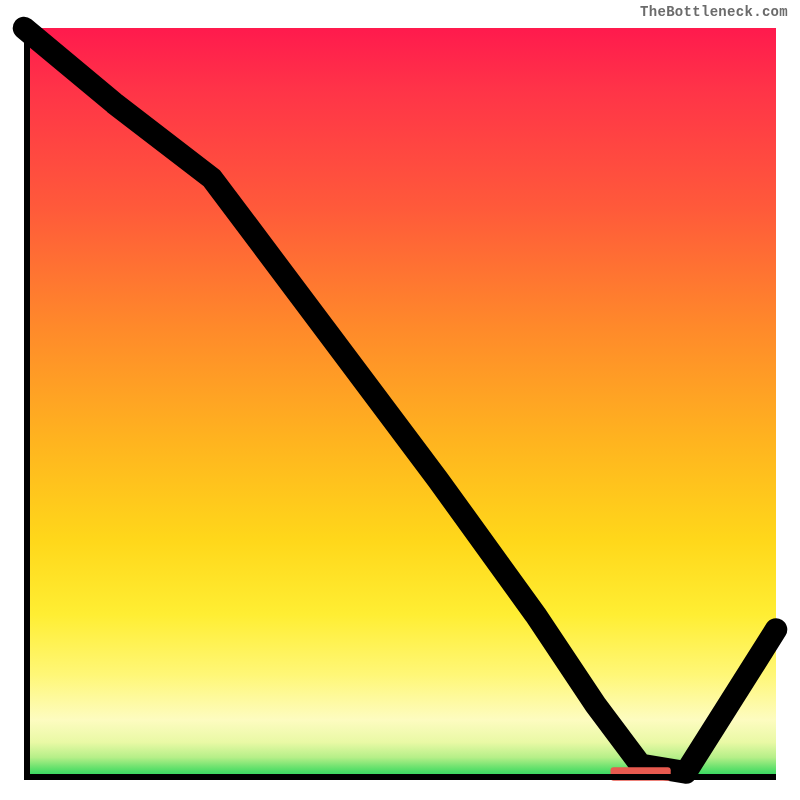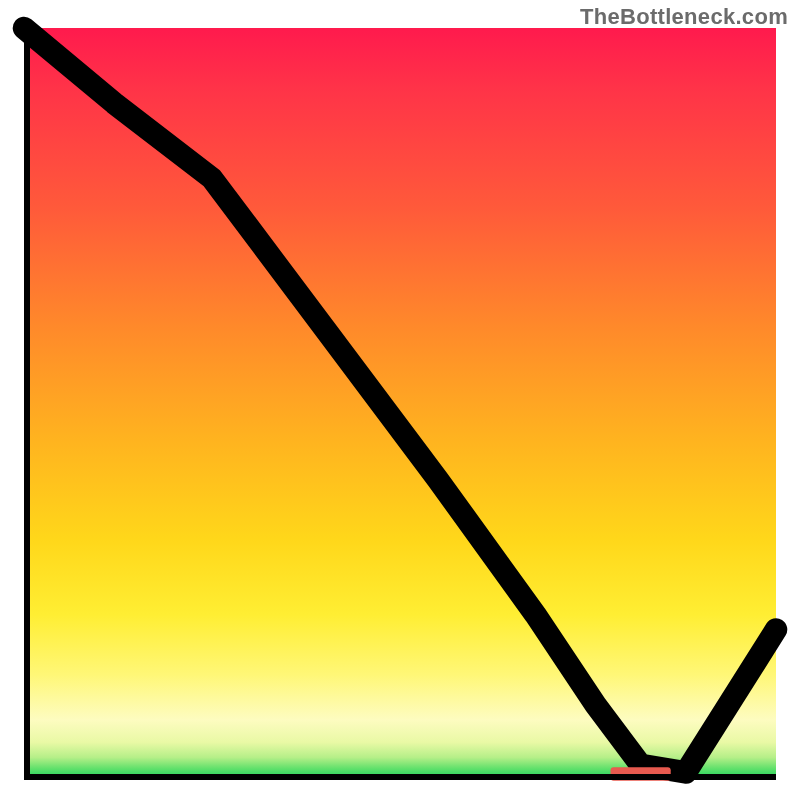--- a/index.html
+++ b/index.html
@@ -13,24 +13,25 @@
   }
   .wrap {
     position: relative;
     width: 800px;
     height: 800px;
   }
   .attribution {
     position: absolute;
     top: 4px;
     right: 12px;
-    font-size: 22px;
+    font-size: 14px;
     font-weight: 600;
     color: #6b6b6b;
     letter-spacing: 0.3px;
+    font-family: Liberation Mono, monospace;
   }
   .plot-area {
     position: absolute;
     left: 24px;
     top: 28px;
     width: 752px;   
     height: 752px;
     box-sizing: border-box;
   }
   .gradient {

